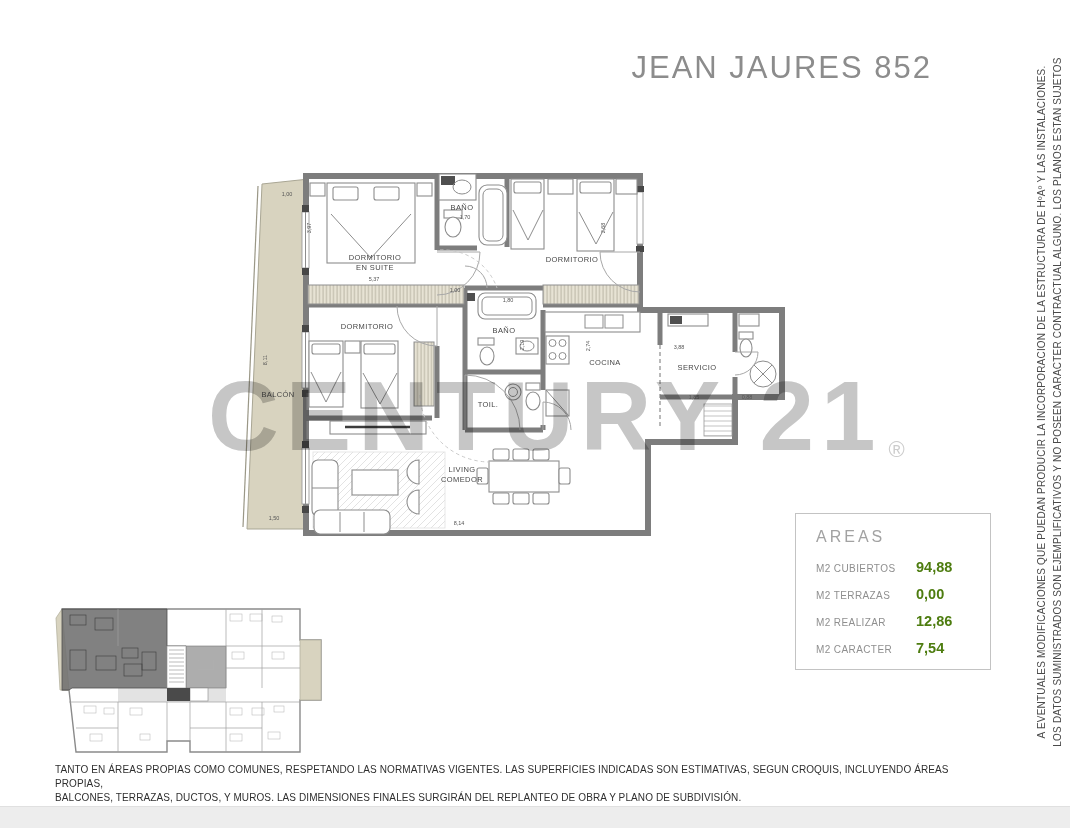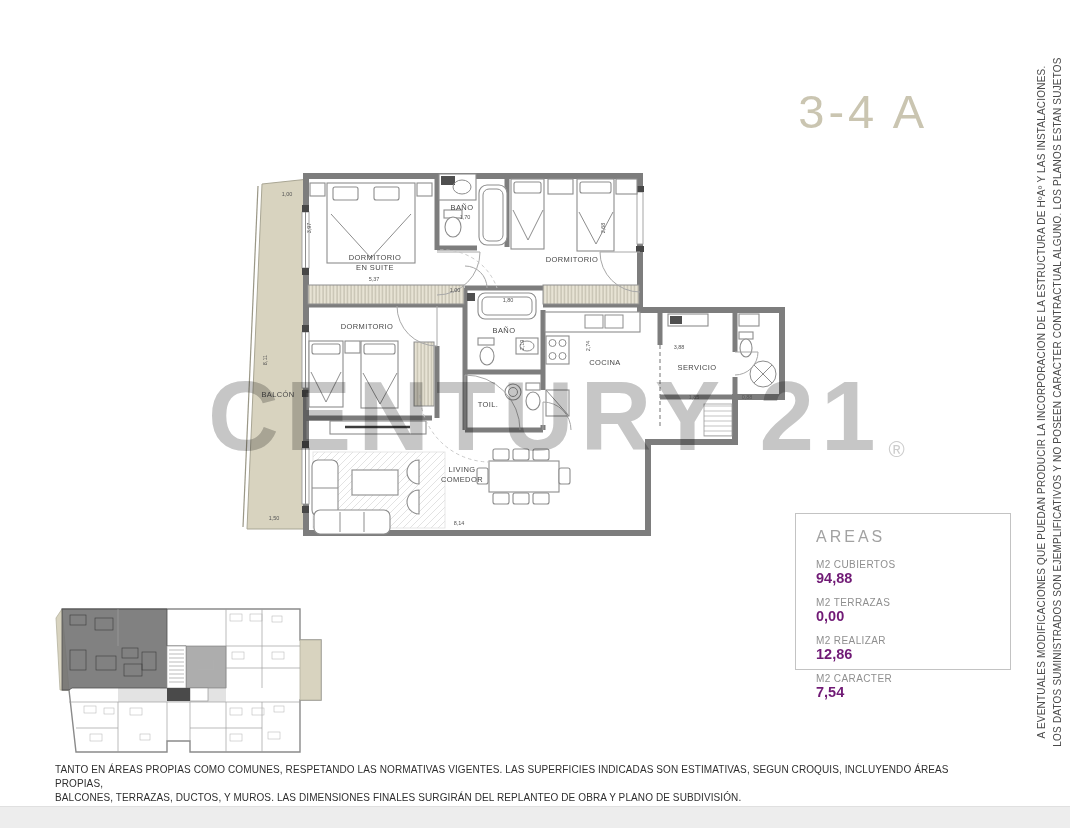--- a/index.html
+++ b/index.html
@@ -14,26 +14,26 @@
         color:#cac5b1;white-space:nowrap;}
 
   
   .watermark{position:absolute;left:208px;top:360px;display:flex;align-items:flex-start;
              font-size:98px;font-weight:bold;letter-spacing:7px;color:#c6c6c6;
              mix-blend-mode:multiply;pointer-events:none;white-space:nowrap;}
   .watermark .reg{font-size:22px;font-weight:normal;letter-spacing:0;align-self:flex-end;
                   margin:0 0 10px 6px;color:#cccccc;}
 
   
-  .areas{position:absolute;left:795px;top:513px;width:216px;height:157px;
+  .areas{position:absolute;left:795px;top:513px;width:196px;height:157px;
          border:1px solid #c3c3c3;background:#fff;box-sizing:border-box;padding:14px 0 0 20px;}
   .areas-title{font-size:16px;letter-spacing:3px;color:#a2a2a2;margin-bottom:13px;}
-  .areas-row{display:flex;align-items:baseline;margin-bottom:11px;flex-direction:column;}
+  .areas-row{display:flex;align-items:baseline;margin-bottom:11px;}
   .areas-label{width:100px;font-size:10px;letter-spacing:.4px;color:#8f8f8f;}
-  .areas-value{font-size:14.5px;font-weight:bold;color:#701a75;}
+  .areas-value{font-size:14.5px;font-weight:bold;color:#4d7c0f;}
 
   
   .footer-disc{position:absolute;left:55px;top:763px;width:900px;font-size:10px;
                line-height:14px;color:#2f2f2f;letter-spacing:.1px;}
 
   
   .vline{position:absolute;white-space:nowrap;font-size:10px;color:#4a4a4a;
          letter-spacing:.2px;transform:translate(-50%,-50%) rotate(-90deg);}
   .vline1{left:1057px;top:402px;}
   .vline2{left:1041px;top:402px;}
@@ -333,21 +333,21 @@
         <rect x="124" y="664" width="18" height="12"></rect>
       </g>
     </g>
   </svg>
 
   <div class="watermark">
     <span>CENTURY 21</span>
     <span class="reg">®</span>
   </div>
 
-  <div class="unit">3-4 A</div>
+  <div class="title">JEAN JAURES 852</div>
 
   <div class="areas">
     <div class="areas-title">AREAS</div>
     <div class="areas-row">
       <span class="areas-label">M2 CUBIERTOS</span>
       <span class="areas-value">94,88</span>
     </div>
     <div class="areas-row">
       <span class="areas-label">M2 TERRAZAS</span>
       <span class="areas-value">0,00</span>

